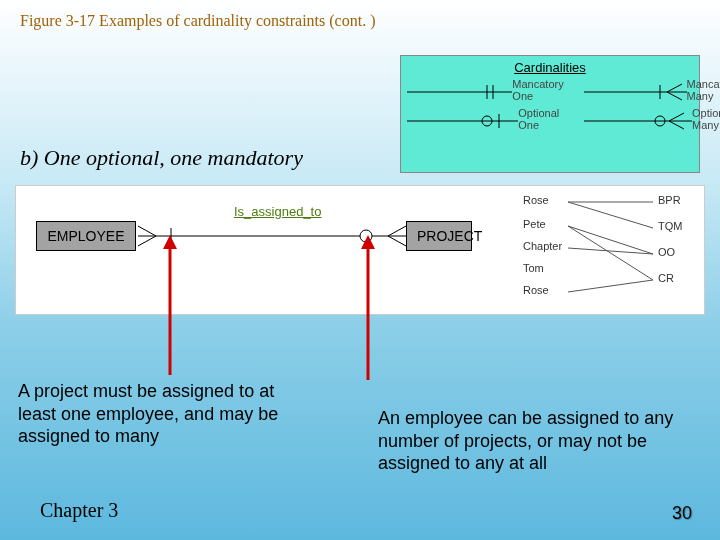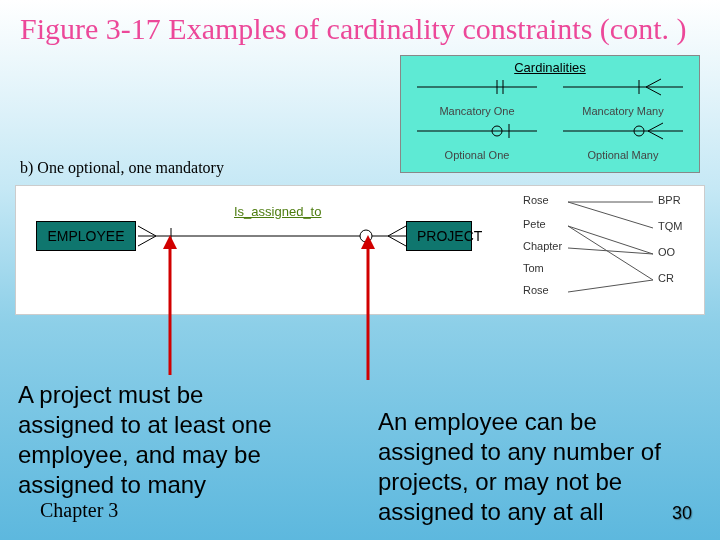--- a/index.html
+++ b/index.html
@@ -6,29 +6,30 @@
   html, body { width: 720px; height: 540px; overflow: hidden; }
   body {
     font-family: "Times New Roman", serif;
     background: linear-gradient(to bottom, #ffffff 0%, #c5e8f5 35%, #8dcfe8 60%, #5db8de 100%);
     position: relative;
   }
   .title {
     position: absolute;
     top: 12px;
     left: 20px;
-    font-size: 30px;
-    color: #ec4899;
+    font-size: 16px;
+    color: #a16207;
   }
   .subtitle {
     position: absolute;
-    top: 159px;
+    top: 145px;
     left: 20px;
-    font-size: 16px;
-    color: #000;
+    font-size: 22px;
+    color: #000;
+    font-style: italic;
   }
   .legend-box {
     position: absolute;
     top: 55px;
     right: 20px;
     width: 300px;
     height: 118px;
     background: #5eead4;
     border: 1px solid #888;
     padding: 4px 6px;
@@ -42,44 +43,43 @@
     text-decoration: underline;
   }
   .legend-grid {
     display: grid;
     grid-template-columns: 1fr 1fr;
     row-gap: 4px;
     column-gap: 6px;
   }
   .legend-cell {
     display: flex;
-    flex-direction: column;
-    align-items: center;
-    gap: 7px;
+    flex-direction: row;
+    align-items: flex-end;
   }
   .legend-cell svg { display: block; }
   .legend-label {
     font-family: Arial, sans-serif;
     font-size: 11px;
     color: #444;
     margin-top: 1px;
   }
   .erd-area {
     position: absolute;
     top: 185px;
     left: 15px;
     width: 690px;
     height: 130px;
     background: #fff;
     border: 1px solid #ccc;
   }
   .entity-box {
     position: absolute;
     border: 1px solid #000;
-    background: #0f766e;
+    background: #a3a3a3;
     font-family: Arial, sans-serif;
     font-size: 14px;
     color: #000;
     padding: 6px 10px;
     text-align: center;
   }
   .entity-employee { top: 35px; left: 20px; width: 100px; }
   .entity-project  { top: 35px; left: 390px; width: 66px; }
   .rel-label {
     position: absolute;
@@ -100,21 +100,21 @@
   }
   .p-left, .p-right {
     position: absolute;
     font-family: Arial, sans-serif;
     font-size: 11px;
     color: #333;
   }
   .note-left, .note-right {
     position: absolute;
     font-family: Arial, sans-serif;
-    font-size: 24px;
+    font-size: 18px;
     color: #000;
     line-height: 1.25;
   }
   .note-left  { top: 380px; left: 18px; width: 280px; }
   .note-right { top: 388px; left: 378px; width: 320px; margin-top: 19px; }
   .chapter {
     position: absolute;
     bottom: 18px;
     left: 40px;
     font-size: 20px;

